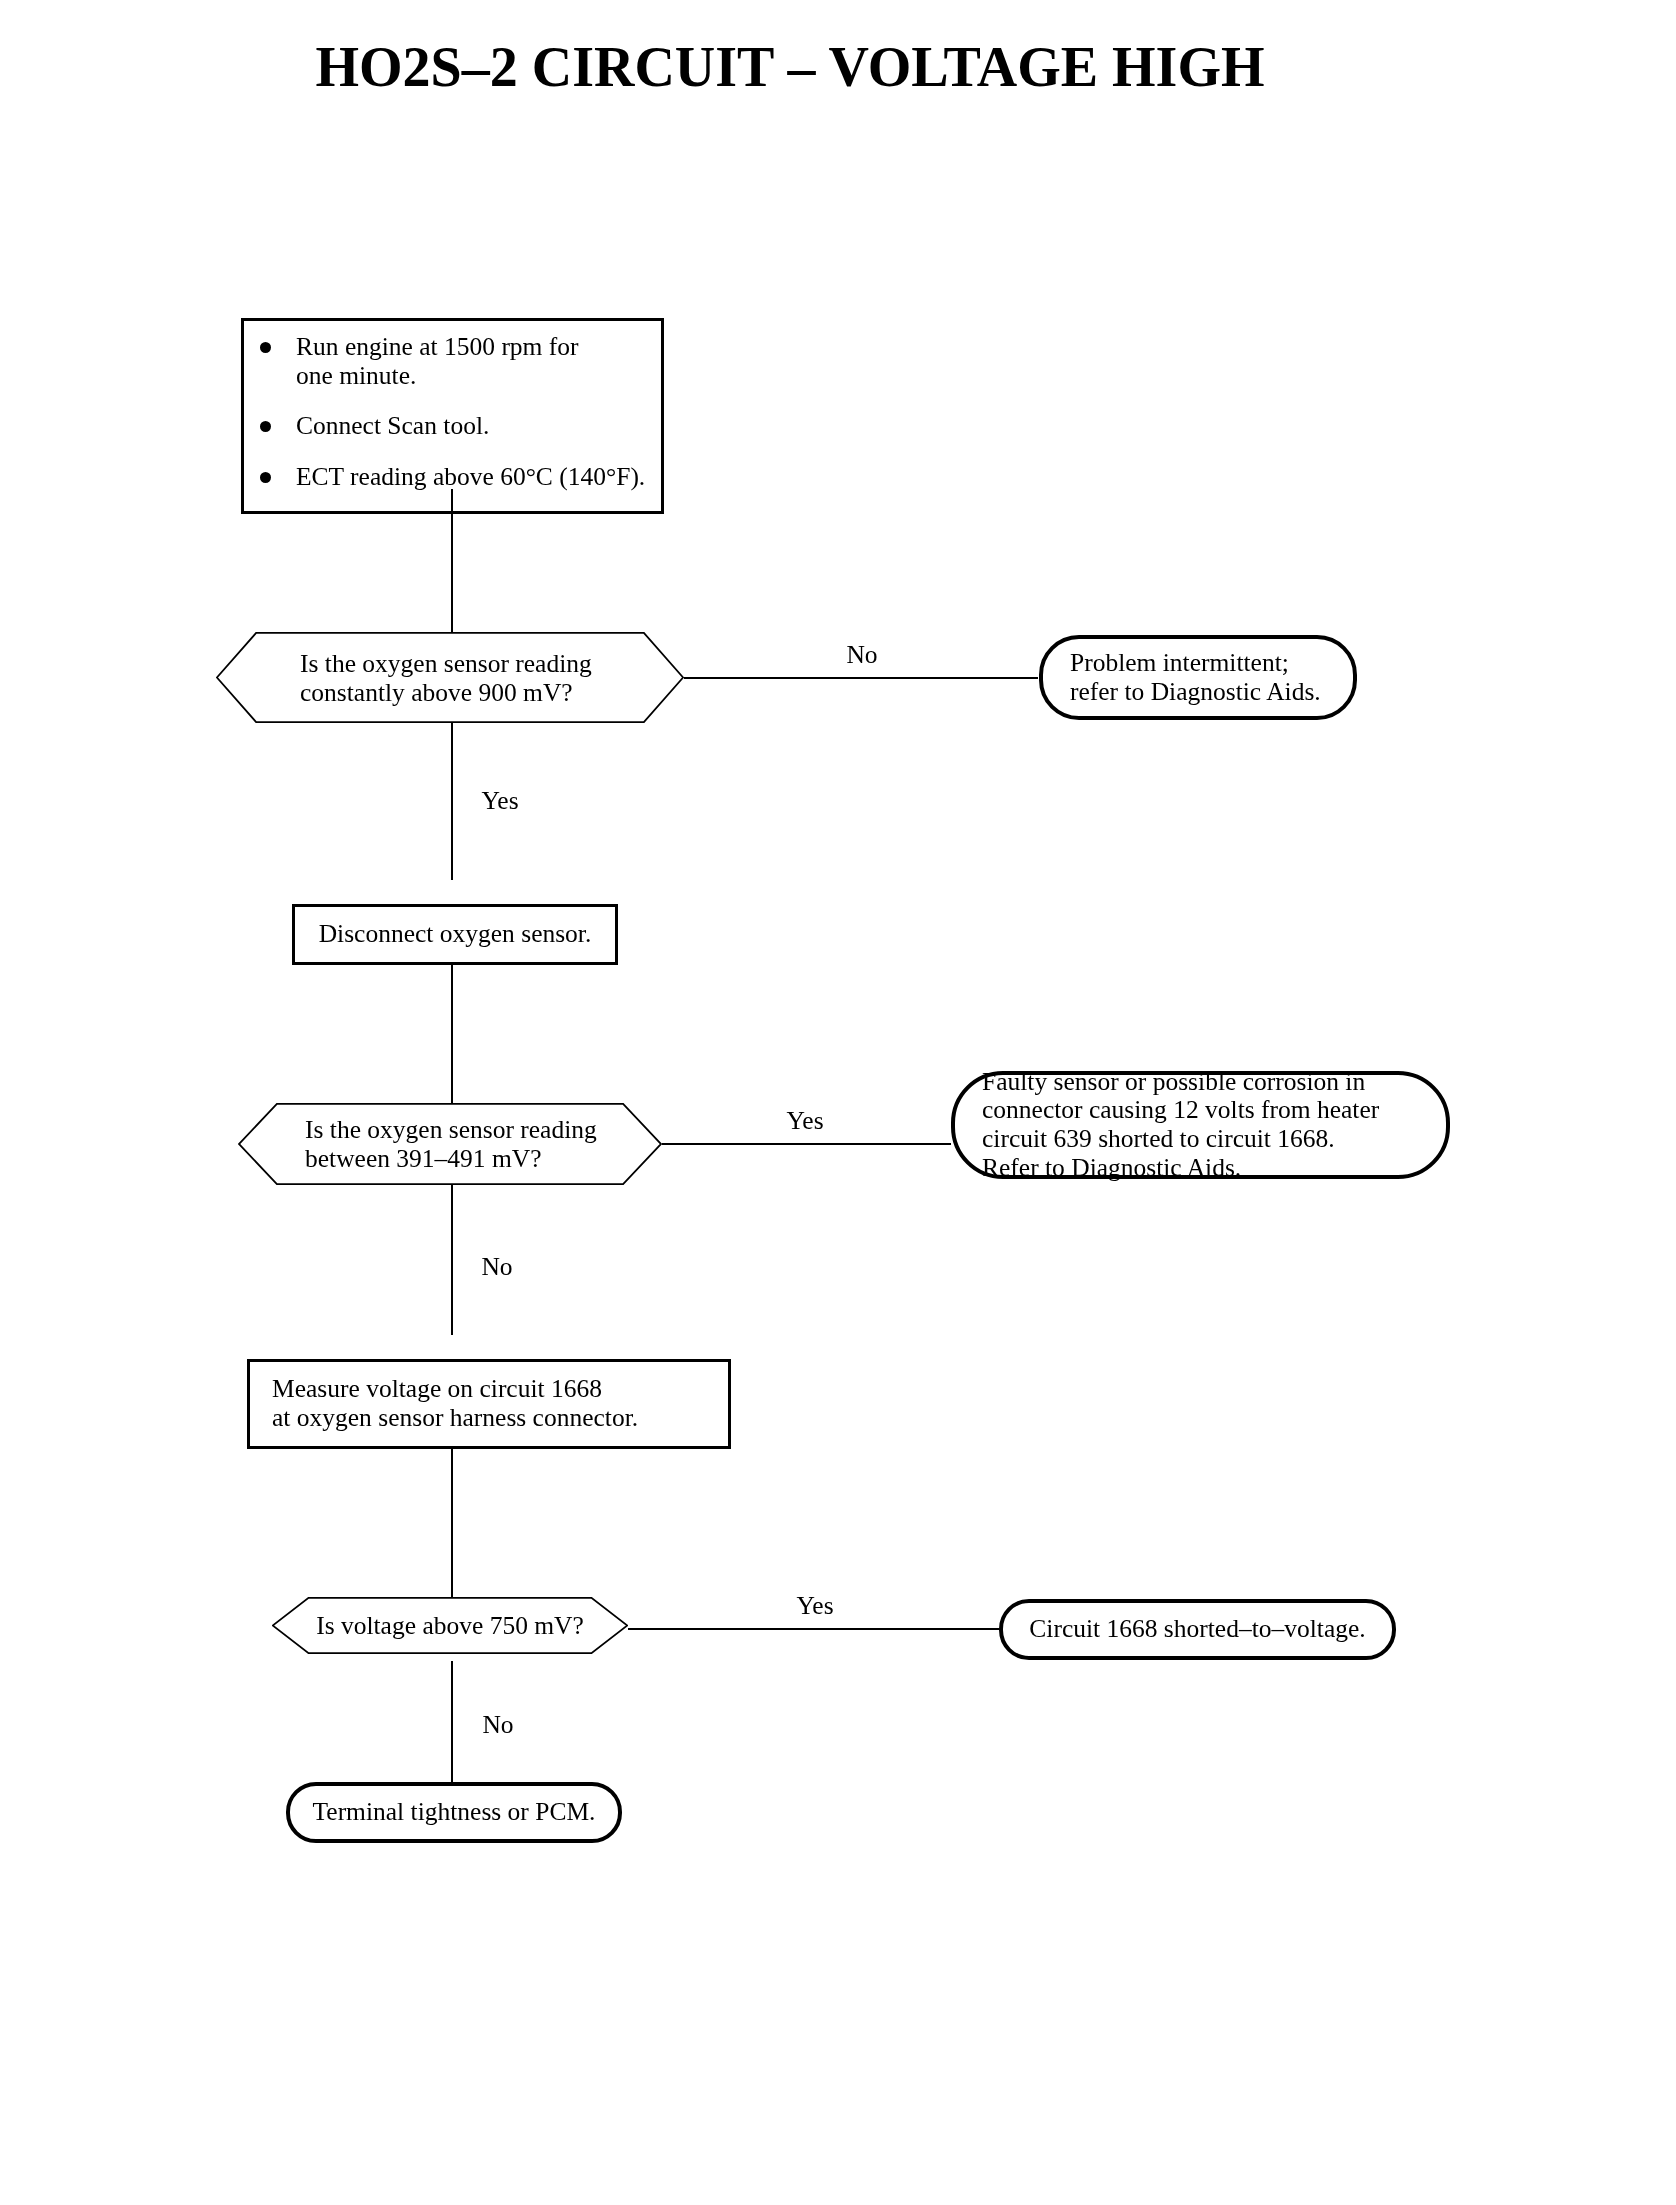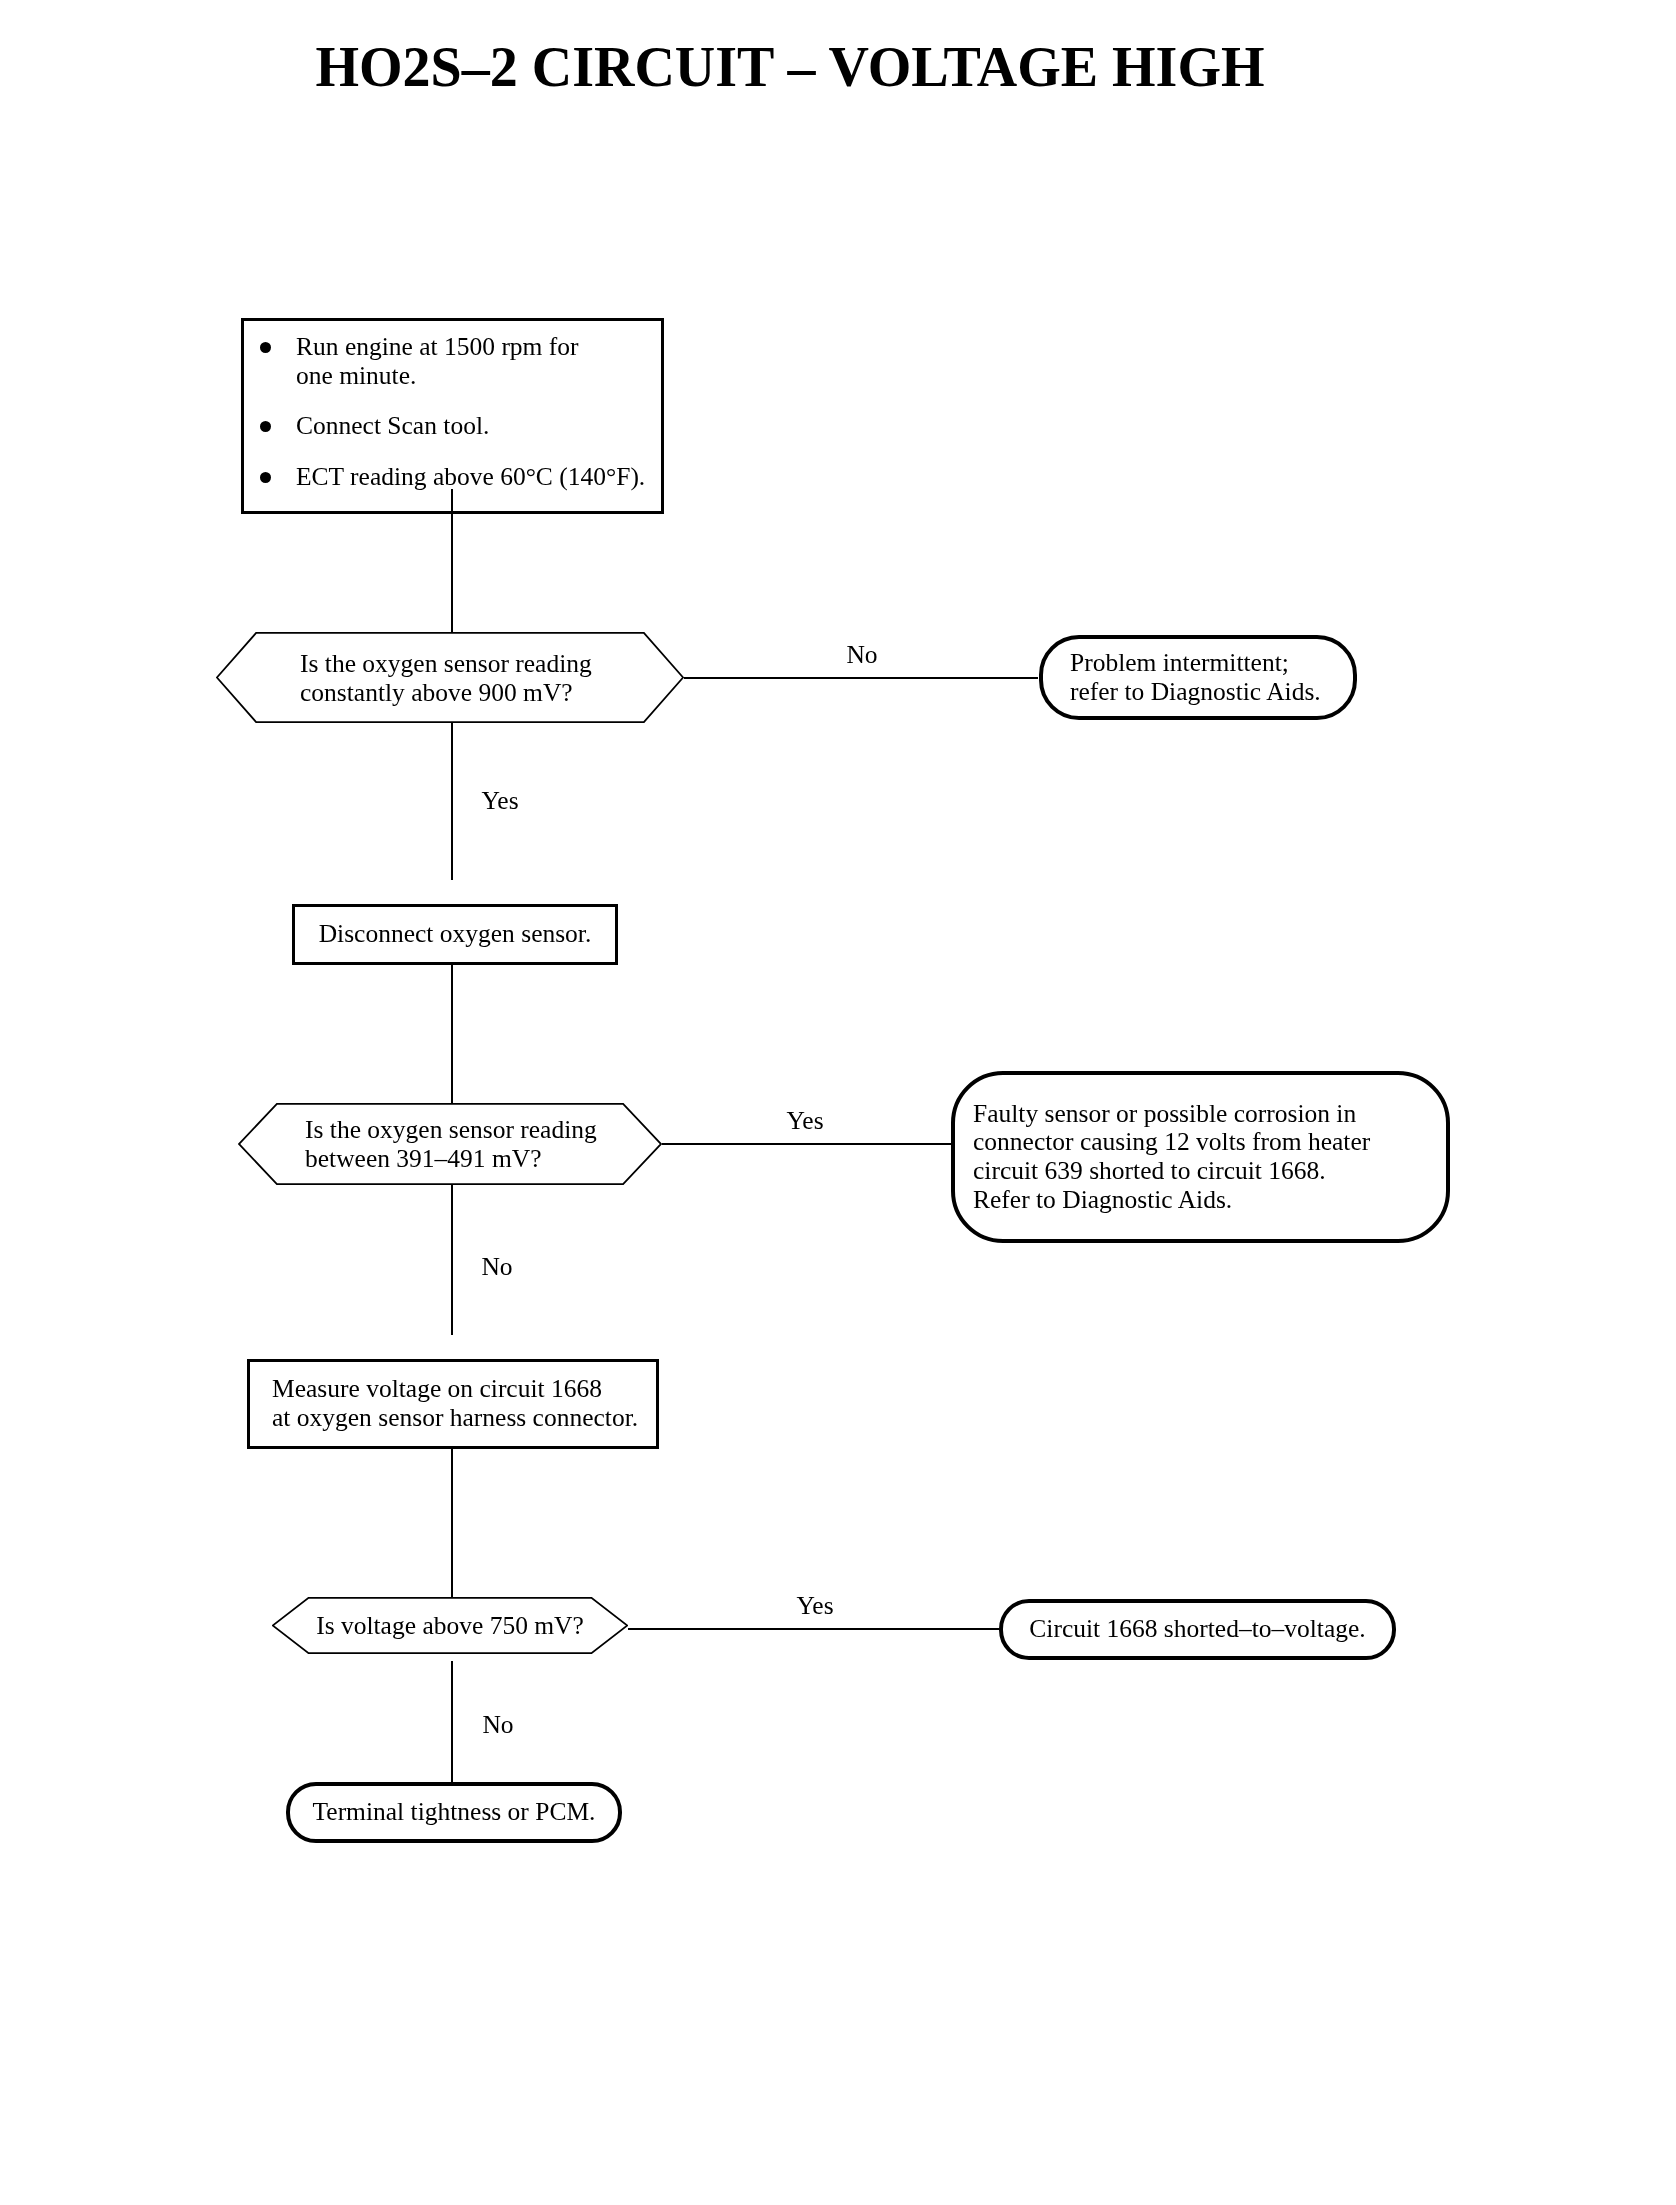--- a/index.html
+++ b/index.html
@@ -97,30 +97,30 @@
 
   <div class="hex" style="left:238px; top:1103px; width:424px; height:82px;">
     <svg viewBox="0 0 698 135" preserveAspectRatio="none">
       <polygon points="64,1.5 634,1.5 696.5,67.5 634,133.5 64,133.5 1.5,67.5" fill="#ffffff" stroke="#000000" stroke-width="3"></polygon>
     </svg>
     <div class="hex-text" style="padding-left:67px;">Is the oxygen sensor reading
 between 391–491 mV?</div>
   </div>
 
   <div class="edge-label" style="left:805px; top:1121px;">Yes</div>
-  <div class="terminal" style="left:951px; top:1071px; width:499px; height:172px; padding-left:18px; border-radius:52px;">
+  <div class="terminal" style="left:951px; top:1071px; width:499px; height:108px; padding-left:27px; border-radius:52px;">
     <div class="txt">Faulty sensor or possible corrosion in
 connector causing 12 volts from heater
 circuit 639 shorted to circuit 1668.
 Refer to Diagnostic Aids.</div>
   </div>
 
   <div class="edge-label" style="left:497px; top:1267px;">No</div>
 
-  <div class="rect left-mid" style="left:247px; top:1335px; width:412px; height:90px; padding-left:22px;">
+  <div class="rect left-mid" style="left:247px; top:1335px; width:484px; height:90px; padding-left:22px;">
     <div class="txt">Measure voltage on circuit 1668
 at oxygen sensor harness connector.</div>
   </div>
 
   <div class="hex" style="left:272px; top:1597px; width:356px; height:57px;">
     <svg viewBox="0 0 585 104" preserveAspectRatio="none">
       <polygon points="60,1.5 525,1.5 583.5,52 525,102.5 60,102.5 1.5,52" fill="#ffffff" stroke="#000000" stroke-width="3"></polygon>
     </svg>
     <div class="hex-text" style="justify-content:center;">Is voltage above 750 mV?</div>
   </div>

